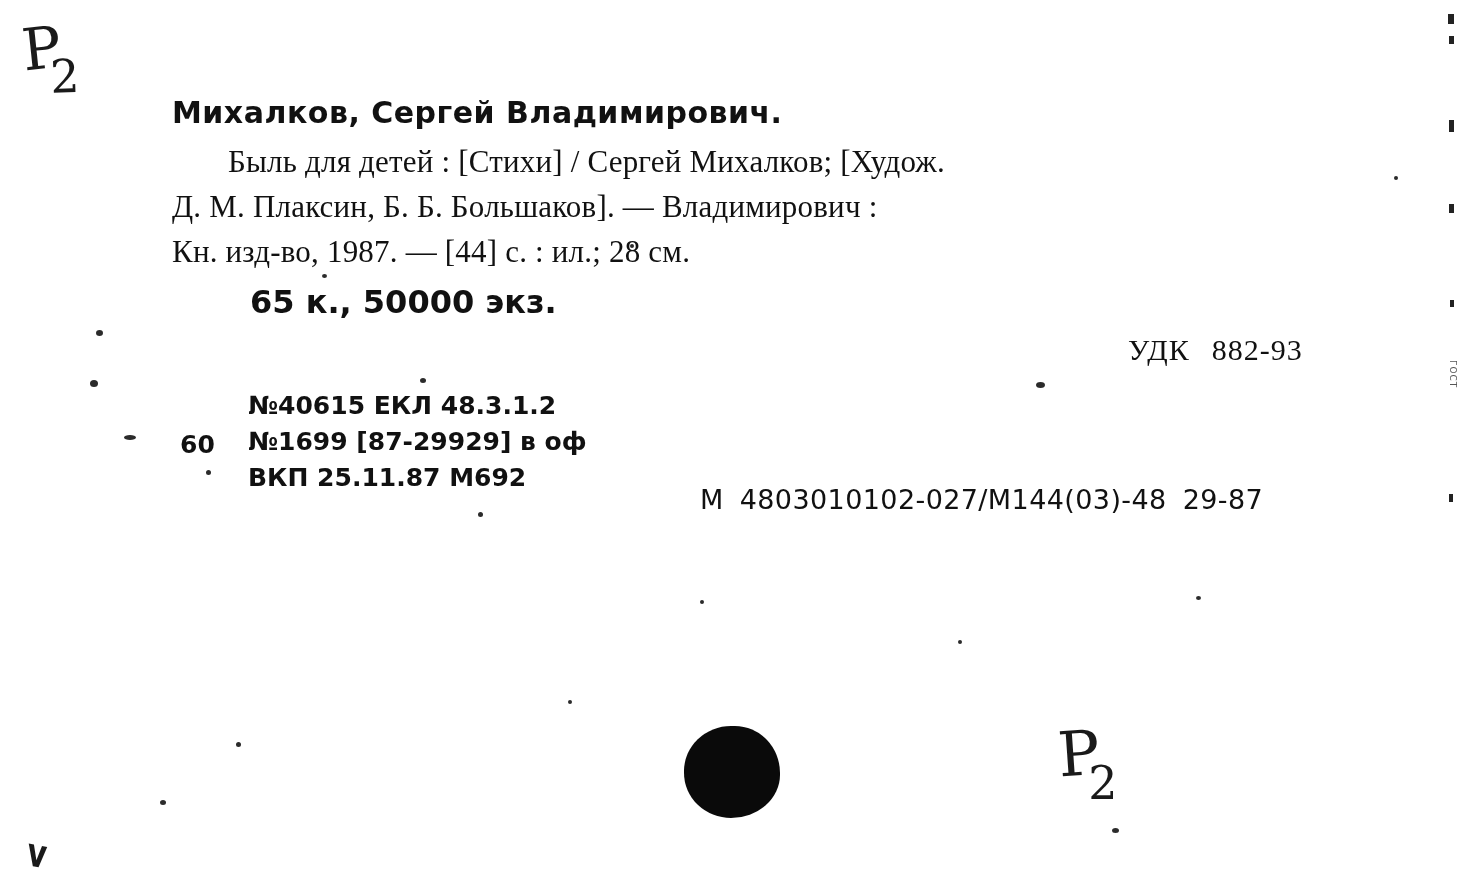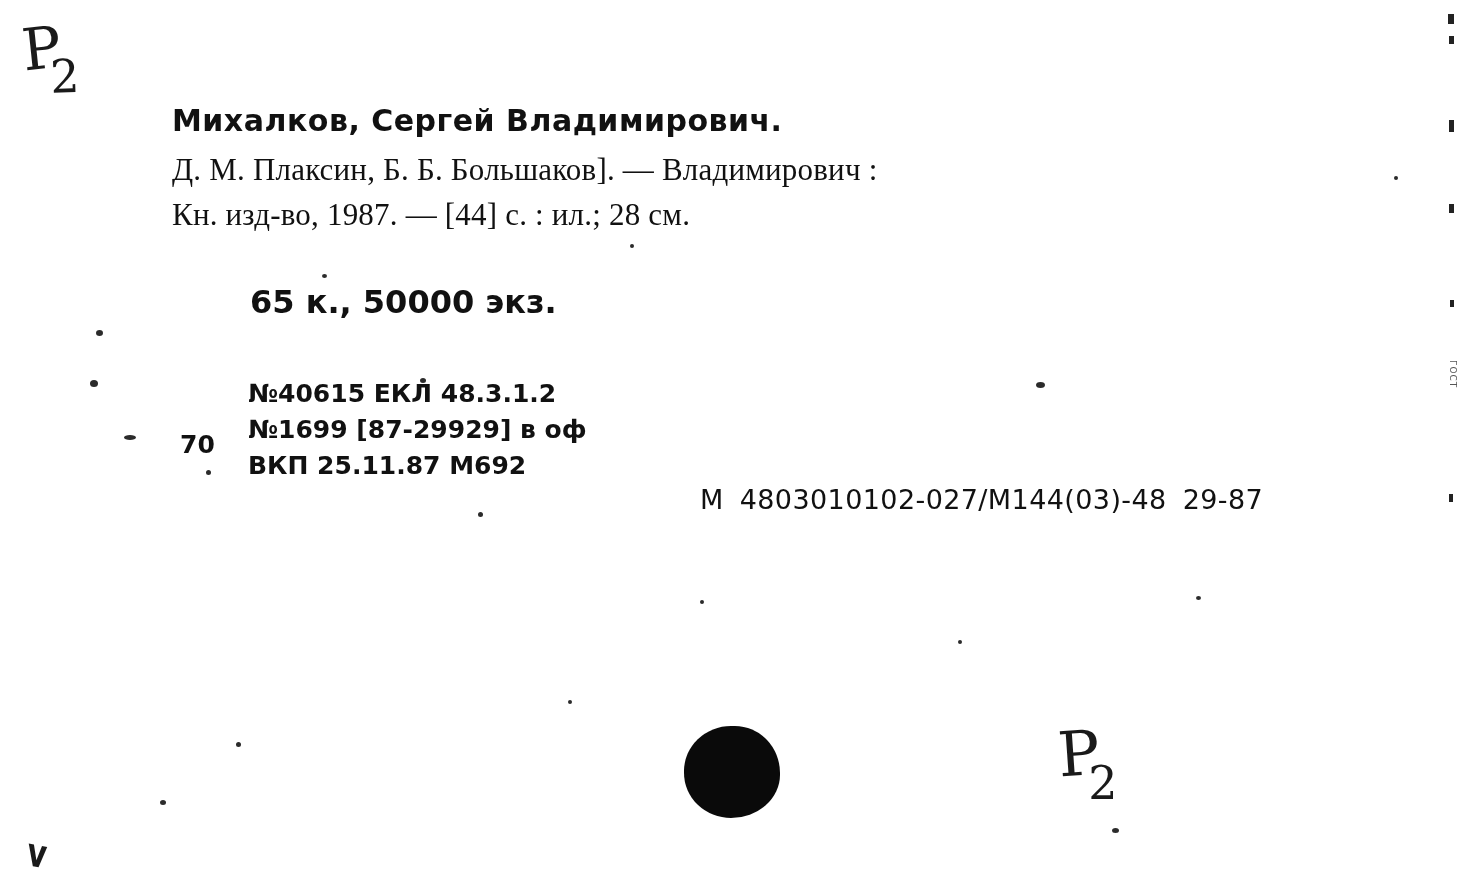--- a/index.html
+++ b/index.html
@@ -41,21 +41,21 @@
     top: 88px;
     width: 1200px;
   }
 
   .heading {
     font-family: "DejaVu Sans", sans-serif;
     font-weight: bold;
     font-size: 30px;
     letter-spacing: 0.5px;
     line-height: 1.1;
-    margin: 16px 0 10px 0;
+    margin: 8px 0 10px 0;
     white-space: nowrap;
   }
 
   .body-lines {
     font-size: 31px;
     line-height: 45px;
     letter-spacing: 0.2px;
   }
   .body-lines .ln {
     white-space: nowrap;
@@ -89,21 +89,21 @@
     position: absolute;
     left: 180px;
     top: 430px;
     font-family: "DejaVu Sans", sans-serif;
     font-weight: bold;
     font-size: 25px;
   }
   .reg-block {
     position: absolute;
     left: 248px;
-    top: 376px;
+    top: 388px;
     font-family: "DejaVu Sans", sans-serif;
     font-weight: bold;
     font-size: 25px;
     line-height: 36px;
   }
   .reg-block .rl { white-space: nowrap; }
 
   .code-line {
     position: absolute;
     left: 700px;
@@ -196,29 +196,33 @@
   <div class="speck" style="left:958px; top:640px; width:4px;  height:4px;"></div>
   <div class="speck" style="left:1196px;top:596px; width:5px;  height:4px;"></div>
   <div class="speck" style="left:700px; top:600px; width:4px;  height:4px;"></div>
   <div class="speck" style="left:1112px;top:828px; width:7px;  height:5px;"></div>
   <div class="speck" style="left:630px; top:244px; width:4px;  height:4px;"></div>
   <div class="speck" style="left:1394px;top:176px; width:4px;  height:4px;"></div>
 
   <div class="record">
     <div class="heading">Михалков, Сергей Владимирович.</div>
     <div class="body-lines">
+      <div class="ln first">Быль для детей : [Стихи] / Сергей Михалков; [Худож.</div>
       <div class="ln">Д. М. Плаксин, Б. Б. Большаков]. — Владимирович :</div>
       <div class="ln">Кн. изд-во, 1987. — [44] с. : ил.; 28 см.</div>
     </div>
   </div>
 
   <div class="price-line">65 к., 50000 экз.</div>
 
-
-  <div class="reg-num">70</div>
+  <div class="udc">
+    <span>УДК</span><span class="gap"></span><span>882-93</span>
+  </div>
+
+  <div class="reg-num">60</div>
   <div class="reg-block">
     <div class="rl">№40615 ЕКЛ 48.3.1.2</div>
     <div class="rl">№1699 [87-29929] в оф</div>
     <div class="rl">ВКП 25.11.87 М692</div>
   </div>
 
   <div class="code-line">
     <span>М</span><span class="sp"></span><span>4803010102-027/М144(03)-48</span><span class="sp"></span><span>29-87</span>
   </div>
 

